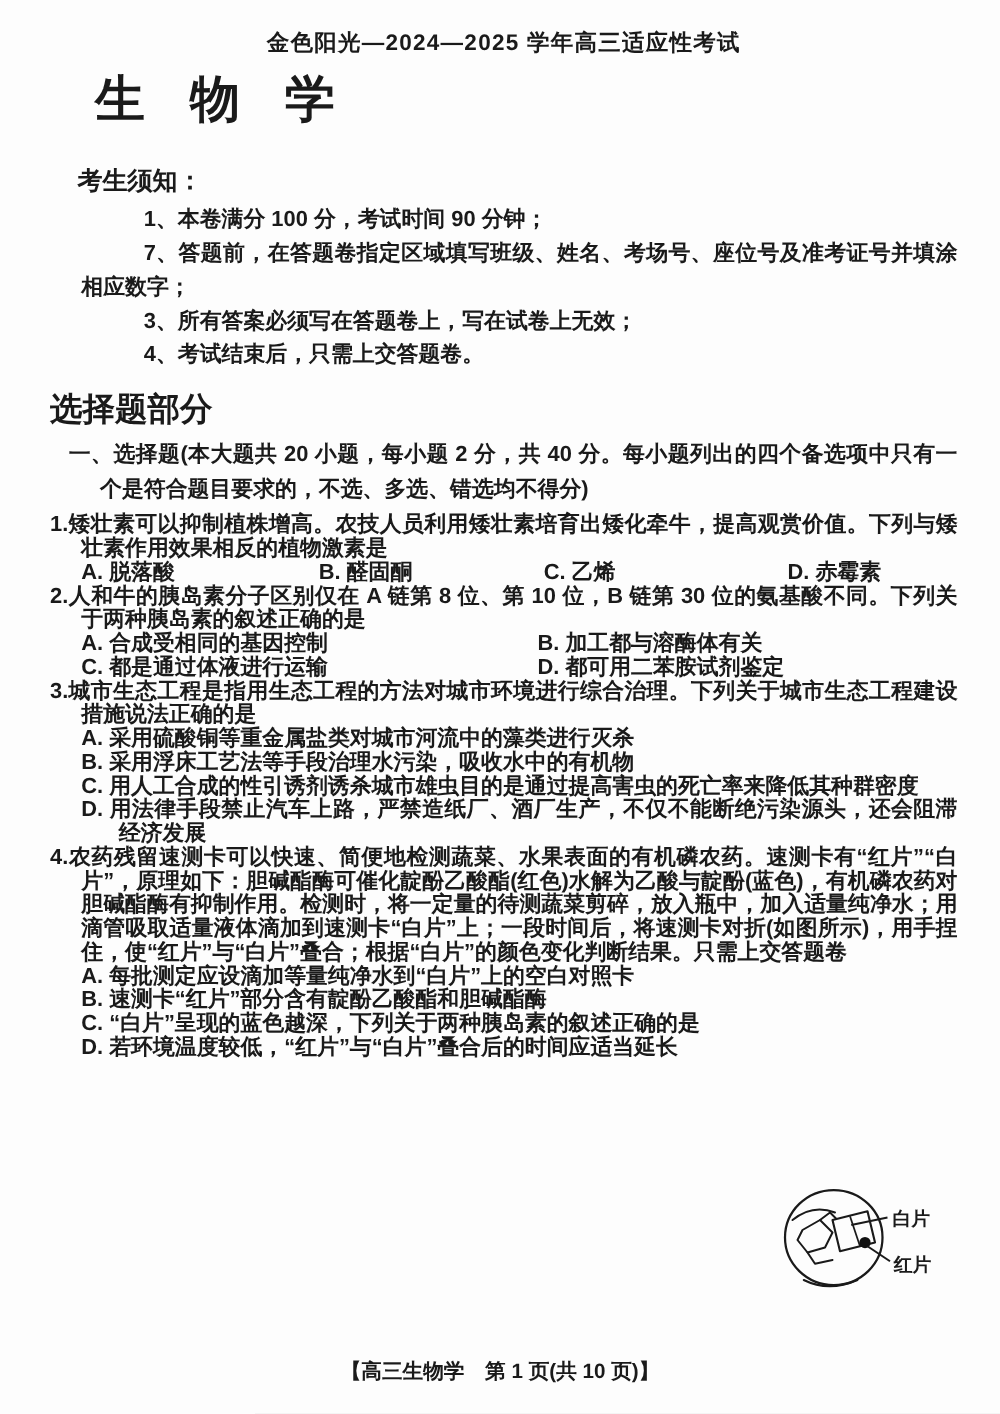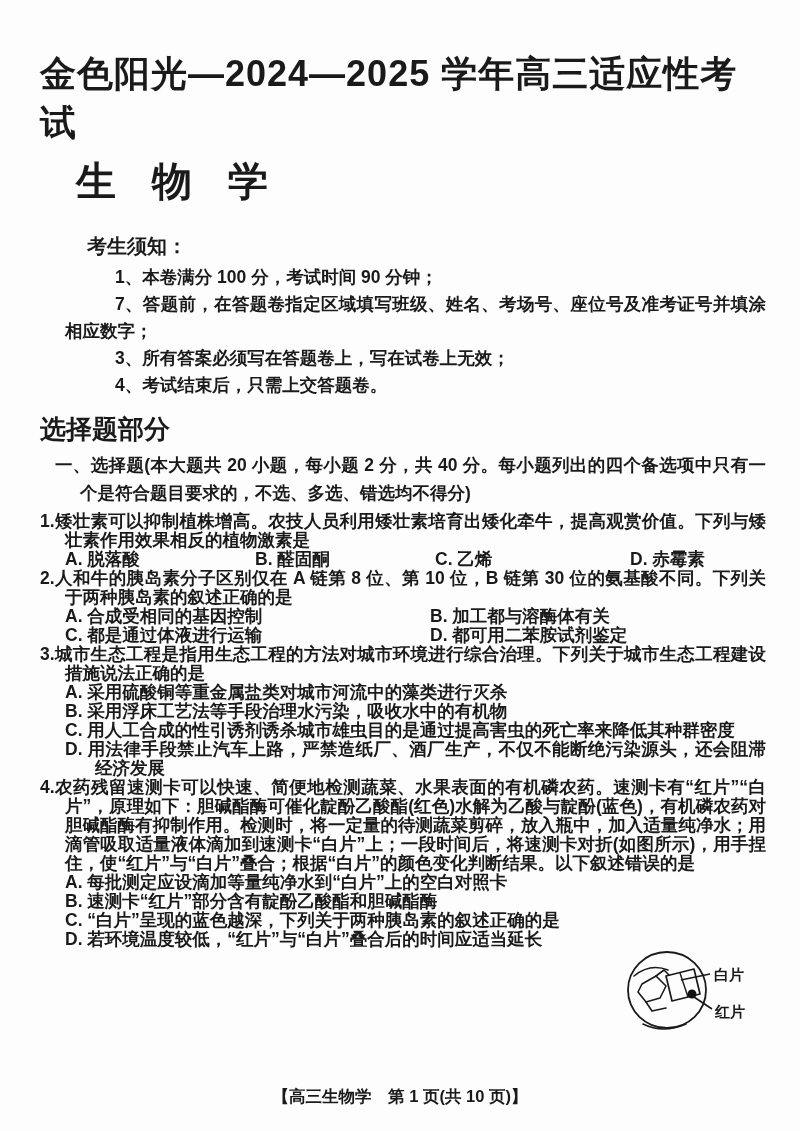--- a/index.html
+++ b/index.html
@@ -1,24 +1,24 @@
 <!DOCTYPE html>
 <html><head>
 <meta charset="utf-8">
 <style>
   html,body{margin:0;padding:0;background:#e8e8e8;}
   .page{
     width:800px;height:1131px;margin:0 auto;background:#fdfdfd;color:#1a1a1a;
     font-family:"Liberation Sans","DejaVu Sans",sans-serif;
     position:relative;box-sizing:border-box;padding:0 34px 0 40px;overflow:hidden;
   }
-  .title1{margin:0;padding-top:50px;text-align:left;font-size:36px;font-weight:700;letter-spacing:1px;}
+  .title1{margin:0;padding-top:22px;text-align:center;font-size:18px;font-weight:700;letter-spacing:1px;}
   .title2{margin:6px 0 0;text-align:left;font-size:40px;font-weight:700;letter-spacing:36px;text-indent:36px;}
   .notice{margin-top:24px;}
-  .notice-heading{font-size:20px;font-weight:700;margin-left:47px;}
+  .notice-heading{font-size:20px;font-weight:700;margin-left:22px;}
   .notice-items{margin-left:25px;margin-top:4px;font-size:17.5px;line-height:27px;font-weight:600;}
   .notice-item{text-indent:50px;text-align:justify;}
   .section-header{text-align:left;font-size:26px;font-weight:700;margin-top:13px;}
   .section-intro{font-size:17.5px;font-weight:700;line-height:28px;padding-left:40px;text-indent:-25px;margin-top:4px;text-align:justify;}
   .questions{font-size:17.5px;line-height:19px;font-weight:600;margin-top:5px;}
   .question{margin:0;}
   .stem{padding-left:25px;text-indent:-25px;text-align:justify;}
   .opt-row{display:grid;grid-template-columns:190px 180px 195px 1fr;margin-left:25px;}
   .opt-grid2{display:grid;grid-template-columns:365px 1fr;margin-left:25px;}
   .opt-stack .option{margin-left:25px;padding-left:30px;text-indent:-30px;text-align:justify;}
@@ -72,21 +72,21 @@
 
     <div class="question opt-stack">
       <div class="stem"><span>3.</span><span>城市生态工程是指用生态工程的方法对城市环境进行综合治理。下列关于城市生态工程建设措施说法正确的是</span></div>
       <div class="option">A. 采用硫酸铜等重金属盐类对城市河流中的藻类进行灭杀</div>
       <div class="option">B. 采用浮床工艺法等手段治理水污染，吸收水中的有机物</div>
       <div class="option">C. 用人工合成的性引诱剂诱杀城市雄虫目的是通过提高害虫的死亡率来降低其种群密度</div>
       <div class="option">D. 用法律手段禁止汽车上路，严禁造纸厂、酒厂生产，不仅不能断绝污染源头，还会阻滞经济发展</div>
     </div>
 
     <div class="question opt-stack">
-      <div class="stem"><span>4.</span><span>农药残留速测卡可以快速、简便地检测蔬菜、水果表面的有机磷农药。速测卡有“红片”“白片”，原理如下：胆碱酯酶可催化靛酚乙酸酯(红色)水解为乙酸与靛酚(蓝色)，有机磷农药对胆碱酯酶有抑制作用。检测时，将一定量的待测蔬菜剪碎，放入瓶中，加入适量纯净水；用滴管吸取适量液体滴加到速测卡“白片”上；一段时间后，将速测卡对折(如图所示)，用手捏住，使“红片”与“白片”叠合；根据“白片”的颜色变化判断结果。以下叙述错误的是</span></div>
+      <div class="stem"><span>4.</span><span>农药残留速测卡可以快速、简便地检测蔬菜、水果表面的有机磷农药。速测卡有“红片”“白片”，原理如下：胆碱酯酶可催化靛酚乙酸酯(红色)水解为乙酸与靛酚(蓝色)，有机磷农药对胆碱酯酶有抑制作用。检测时，将一定量的待测蔬菜剪碎，放入瓶中，加入适量纯净水；用滴管吸取适量液体滴加到速测卡“白片”上；一段时间后，将速测卡对折(如图所示)，用手捏住，使“红片”与“白片”叠合；根据“白片”的颜色变化判断结果。只需上交答题卷</span></div>
       <div class="option">A. 每批测定应设滴加等量纯净水到“白片”上的空白对照卡</div>
       <div class="option">B. 速测卡“红片”部分含有靛酚乙酸酯和胆碱酯酶</div>
       <div class="option">C. “白片”呈现的蓝色越深，下列关于两种胰岛素的叙述正确的是</div>
       <div class="option">D. 若环境温度较低，“红片”与“白片”叠合后的时间应适当延长</div>
     </div>
 
   </div>
 
   <div class="figure">
     <svg viewBox="0 0 180 116">

